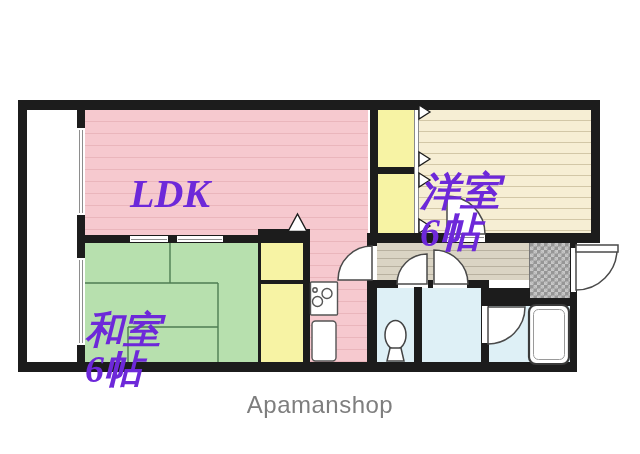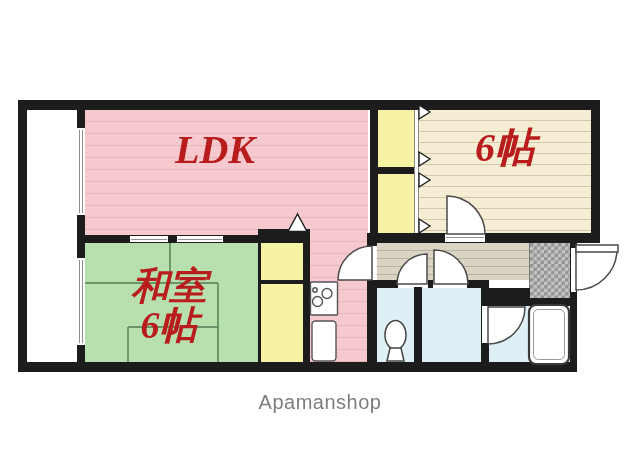--- a/index.html
+++ b/index.html
@@ -29,27 +29,27 @@
   .wet-bg{background:var(--wet-fill);}
   .genkan-bg{
     background-color:var(--genkan-dark);
     background-image:
       linear-gradient(45deg,var(--genkan-light) 25%,transparent 25%,transparent 75%,var(--genkan-light) 75%),
       linear-gradient(45deg,var(--genkan-light) 25%,transparent 25%,transparent 75%,var(--genkan-light) 75%);
     background-size:7px 7px;background-position:0 0,3.5px 3.5px;
     border-left:1px solid #777;
   }
   .track{background:#fff;border-left:1px solid #8a8a8a;border-right:1px solid #8a8a8a;box-sizing:border-box;}
-  .room-label{position:absolute;text-align:center;color:#b91c1c;
-    font-family:"Liberation Serif","DejaVu Serif",serif;font-style:italic;font-weight:600;}
+  .room-label{position:absolute;color:#6d28d9;
+    font-family:"Liberation Serif","DejaVu Serif",serif;font-style:italic;font-weight:600;margin-top:44px;}
   .lbl-lg{font-size:40px;line-height:41px;}
   .lbl-md{font-size:38px;line-height:39px;}
   .overlay{position:absolute;left:0;top:0;}
   .brand{position:absolute;left:0;top:391px;width:640px;text-align:center;
-    color:var(--brand-color);font-size:20px;letter-spacing:0.5px;font-weight:400;}
+    color:var(--brand-color);font-size:24px;letter-spacing:0.5px;font-weight:400;}
   .rail-h{position:absolute;height:1px;background:#8d8d8d;}
   .rail-v{position:absolute;width:1px;background:#8d8d8d;}
 </style>
 </head>
 <body>
 
 <div class="page">
 
   <div class="fill balcony" style="left:27px;top:110px;width:50px;height:252px;"></div>
   <div class="fill ldk-bg" style="left:85px;top:110px;width:283px;height:252px;
@@ -157,20 +157,21 @@
     <g>
       <rect x="529" y="305" width="40" height="59" rx="7" fill="#ffffff" stroke="#3a3a3a" stroke-width="2.2"></rect>
       <rect x="533.5" y="309.5" width="31" height="50" rx="5" fill="none" stroke="#9a9a9a" stroke-width="1"></rect>
     </g>
   </svg>
 
   <div class="room-label lbl-lg" style="left:130px;top:129px;width:170px;">
     <div>LDK</div>
   </div>
   <div class="room-label lbl-lg" style="left:420px;top:127px;width:170px;">
+    <div>洋室</div>
     <div>6帖</div>
   </div>
   <div class="room-label lbl-md" style="left:85px;top:267px;width:168px;font-style:italic;">
     <div>和室</div>
     <div>6帖</div>
   </div>
 
   <div class="brand">Apamanshop</div>
 </div>
 

